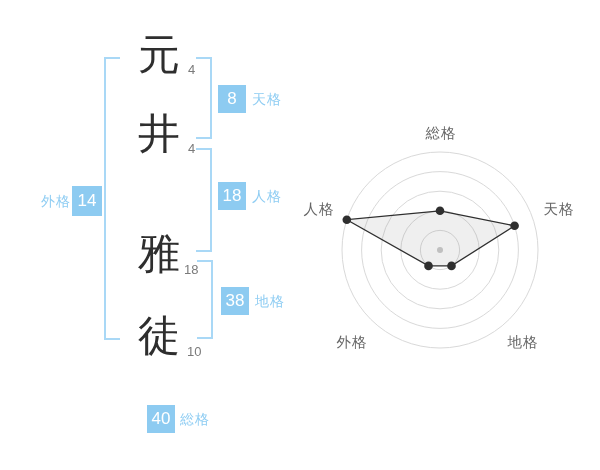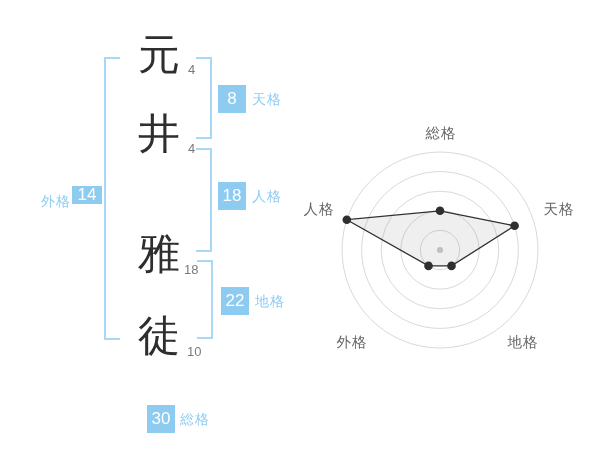--- a/index.html
+++ b/index.html
@@ -13,21 +13,21 @@
          font-family:"DejaVu Sans","Liberation Sans",sans-serif;}
   .k1{top:33px;} .k2{top:112px;} .k3{top:232px;} .k4{top:314px;}
   .stroke-num{position:absolute;font-size:13px;color:#7a7a7a;}
   .s1{left:188px;top:62px;} .s2{left:188px;top:141px;}
   .s3{left:184px;top:262px;} .s4{left:187px;top:344px;text-align:center;}
   
   .vbox{position:absolute;width:28px;height:28px;background:#8DCBF1;color:#ffffff;
         font-size:17px;display:flex;align-items:center;justify-content:center;}
   .vb-ten{left:218px;top:85px;} .vb-jin{left:218px;top:182px;}
   .vb-chi{left:221px;top:287px;} .vb-sou{left:147px;top:405px;}
-  .vb-gai{left:72px;top:186px;width:30px;height:18px;}
+  .vb-gai{left:72px;top:186px;width:30px;height:30px;}
   
   .klabel{position:absolute;font-size:14px;color:#8FCDF3;letter-spacing:1px;}
   .kl-ten{left:252px;top:91px;} .kl-jin{left:252px;top:188px;}
   .kl-chi{left:255px;top:293px;} .kl-sou{left:180px;top:411px;}
   .kl-gai{left:41px;top:193px;}
   
   .bracket{position:absolute;border:2px solid #A9D8F6;}
   .br-right{border-left:none;}
   .br-left{border-right:none;}
   .br-ten{left:196px;top:57px;width:14px;height:78px;}
@@ -55,27 +55,27 @@
   <div class="stroke-num s2">4</div>
   <div class="stroke-num s3">18</div>
   <div class="stroke-num s4">10</div>
 
   <div class="vbox vb-ten">8</div>
   <div class="klabel kl-ten">天格</div>
 
   <div class="vbox vb-jin">18</div>
   <div class="klabel kl-jin">人格</div>
 
-  <div class="vbox vb-chi">22</div>
+  <div class="vbox vb-chi">38</div>
   <div class="klabel kl-chi">地格</div>
 
   <div class="klabel kl-gai">外格</div>
   <div class="vbox vb-gai">14</div>
 
-  <div class="vbox vb-sou">30</div>
+  <div class="vbox vb-sou">40</div>
   <div class="klabel kl-sou">総格</div>
 
   <div id="radar-wrap">
     <svg id="radar" width="310" height="250" viewBox="0 0 310 250">
         <circle cx="150" cy="140" r="19.6" fill="none" stroke="#d9d9d9" stroke-width="1"></circle>
         <circle cx="150" cy="140" r="39.2" fill="none" stroke="#d9d9d9" stroke-width="1"></circle>
         <circle cx="150" cy="140" r="58.8" fill="none" stroke="#d9d9d9" stroke-width="1"></circle>
         <circle cx="150" cy="140" r="78.4" fill="none" stroke="#d9d9d9" stroke-width="1"></circle>
         <circle cx="150" cy="140" r="98" fill="none" stroke="#d9d9d9" stroke-width="1"></circle>
         <circle cx="150" cy="140" r="3" fill="#c9c9c9"></circle>

